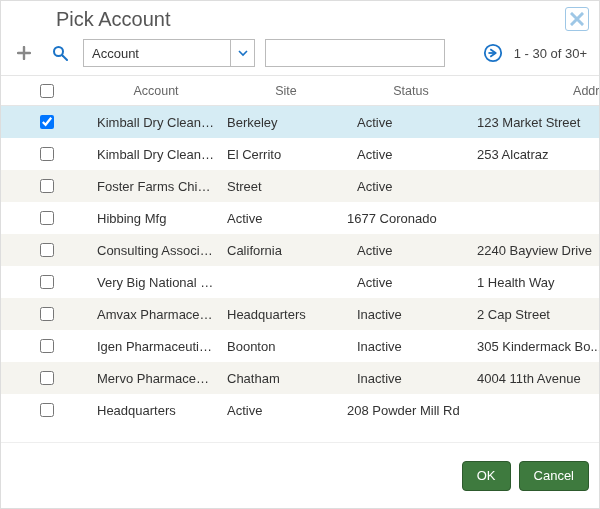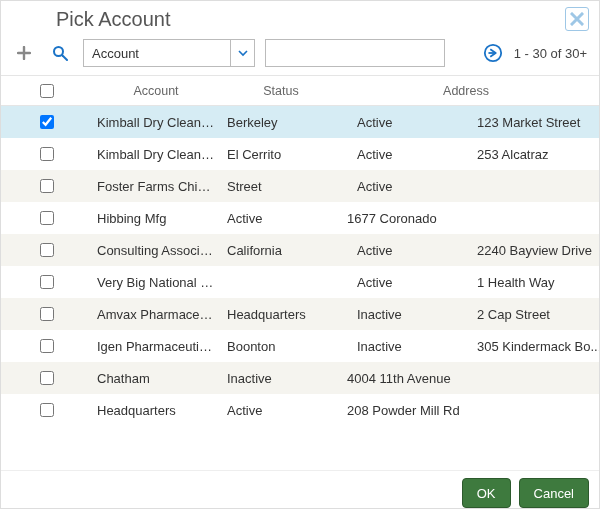--- a/index.html
+++ b/index.html
@@ -34,21 +34,21 @@
   .grid-header .col-account, .grid-header .col-site, .grid-header .col-status, .grid-header .col-address { text-align:center; }
   .rows { }
   .row { display:flex; align-items:center; height:32px; font-size:13px; }
   .row:nth-child(odd) { background:#f5f4ef; }
   .row:nth-child(even) { background:#fff; }
   .row.selected { background:#d6ecf4 !important; }
   .row .col { color:#333; }
   .chk { width:14px; height:14px; cursor:pointer; }
   .hscroll { height:18px; overflow-x:scroll; overflow-y:hidden; }
   .hscroll-inner { height:1px; width:1200px; }
-  .footer { height:38px; display:flex; align-items:flex-end; justify-content:flex-end; gap:8px; padding:0 10px; border-top:1px solid #eee; }
+  .footer { height:66px; display:flex; align-items:center; justify-content:flex-end; gap:8px; padding:0 10px; border-top:1px solid #eee; }
   .btn { height:30px; padding:0 14px; border:1px solid #2d5a2d; background:#3e7a3e; color:#fff; font-size:13px; border-radius:4px; cursor:pointer; }
   .grid-body { height: 330px; overflow:hidden; }
 </style>
 </head>
 <body>
 
 <div class="dialog">
 
   <div class="titlebar">
     <div class="title">Pick Account</div>
@@ -92,20 +92,21 @@
   </div>
 
   <div class="grid-wrap">
     <div class="grid-scroll">
       <div class="grid-inner">
         <div class="grid-header">
           <div class="col col-check">
             <input type="checkbox" class="chk" style="">
           </div>
           <div class="col col-account">Account</div>
+          <div class="col col-site">Site</div>
           <div class="col col-status">Status</div>
           <div class="col col-address">Address</div>
         </div>
         <div class="rows grid-body" id="rows">
             <div class="row selected">
               <div class="col col-check">
                 <input type="checkbox" class="chk" checked="" style="">
               </div>
               <div class="col col-account">Kimball Dry Cleaners</div>
               <div class="col col-site">Berkeley</div>
@@ -171,20 +172,21 @@
               </div>
               <div class="col col-account">Igen Pharmaceutic...</div>
               <div class="col col-site">Boonton</div>
               <div class="col col-status">Inactive</div>
               <div class="col col-address">305 Kindermack Bo...</div>
             </div>
             <div class="row">
               <div class="col col-check">
                 <input type="checkbox" class="chk" style="">
               </div>
+              <div class="col col-account">Mervo Pharmaceuti...</div>
               <div class="col col-site">Chatham</div>
               <div class="col col-status">Inactive</div>
               <div class="col col-address">4004 11th Avenue</div>
             </div>
             <div class="row">
               <div class="col col-check">
                 <input type="checkbox" class="chk" style="">
               </div>
               <div class="col col-site">Headquarters</div>
               <div class="col col-status">Active</div>

